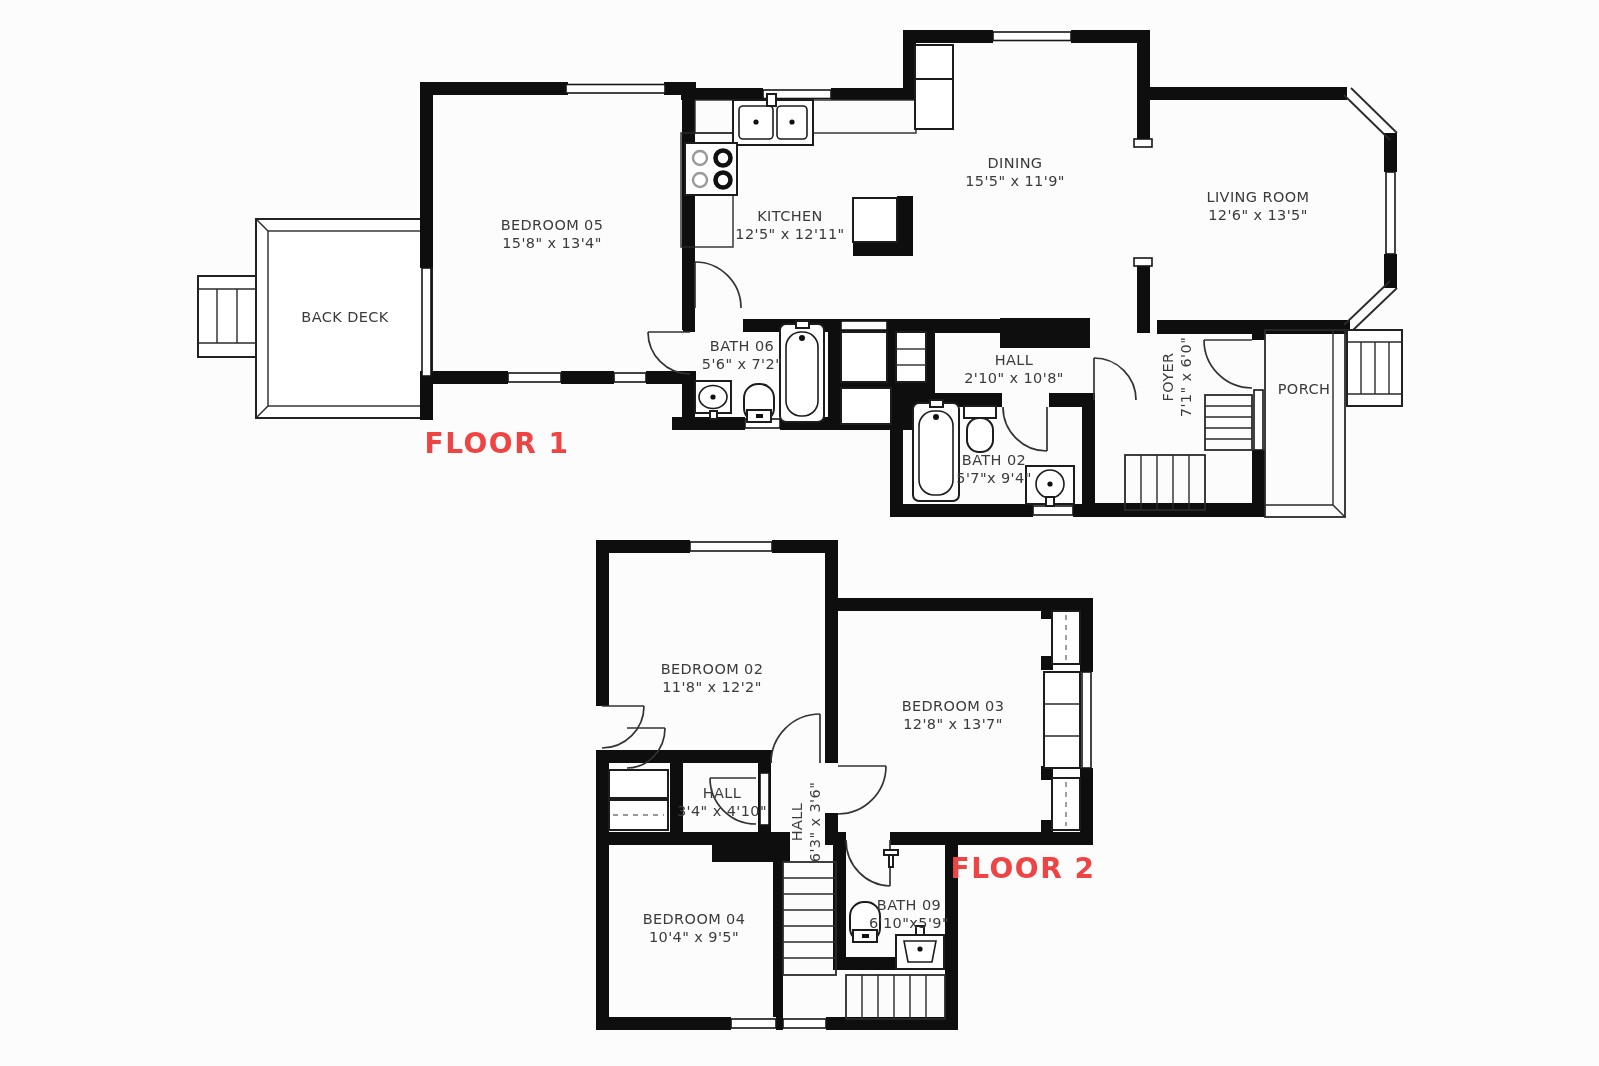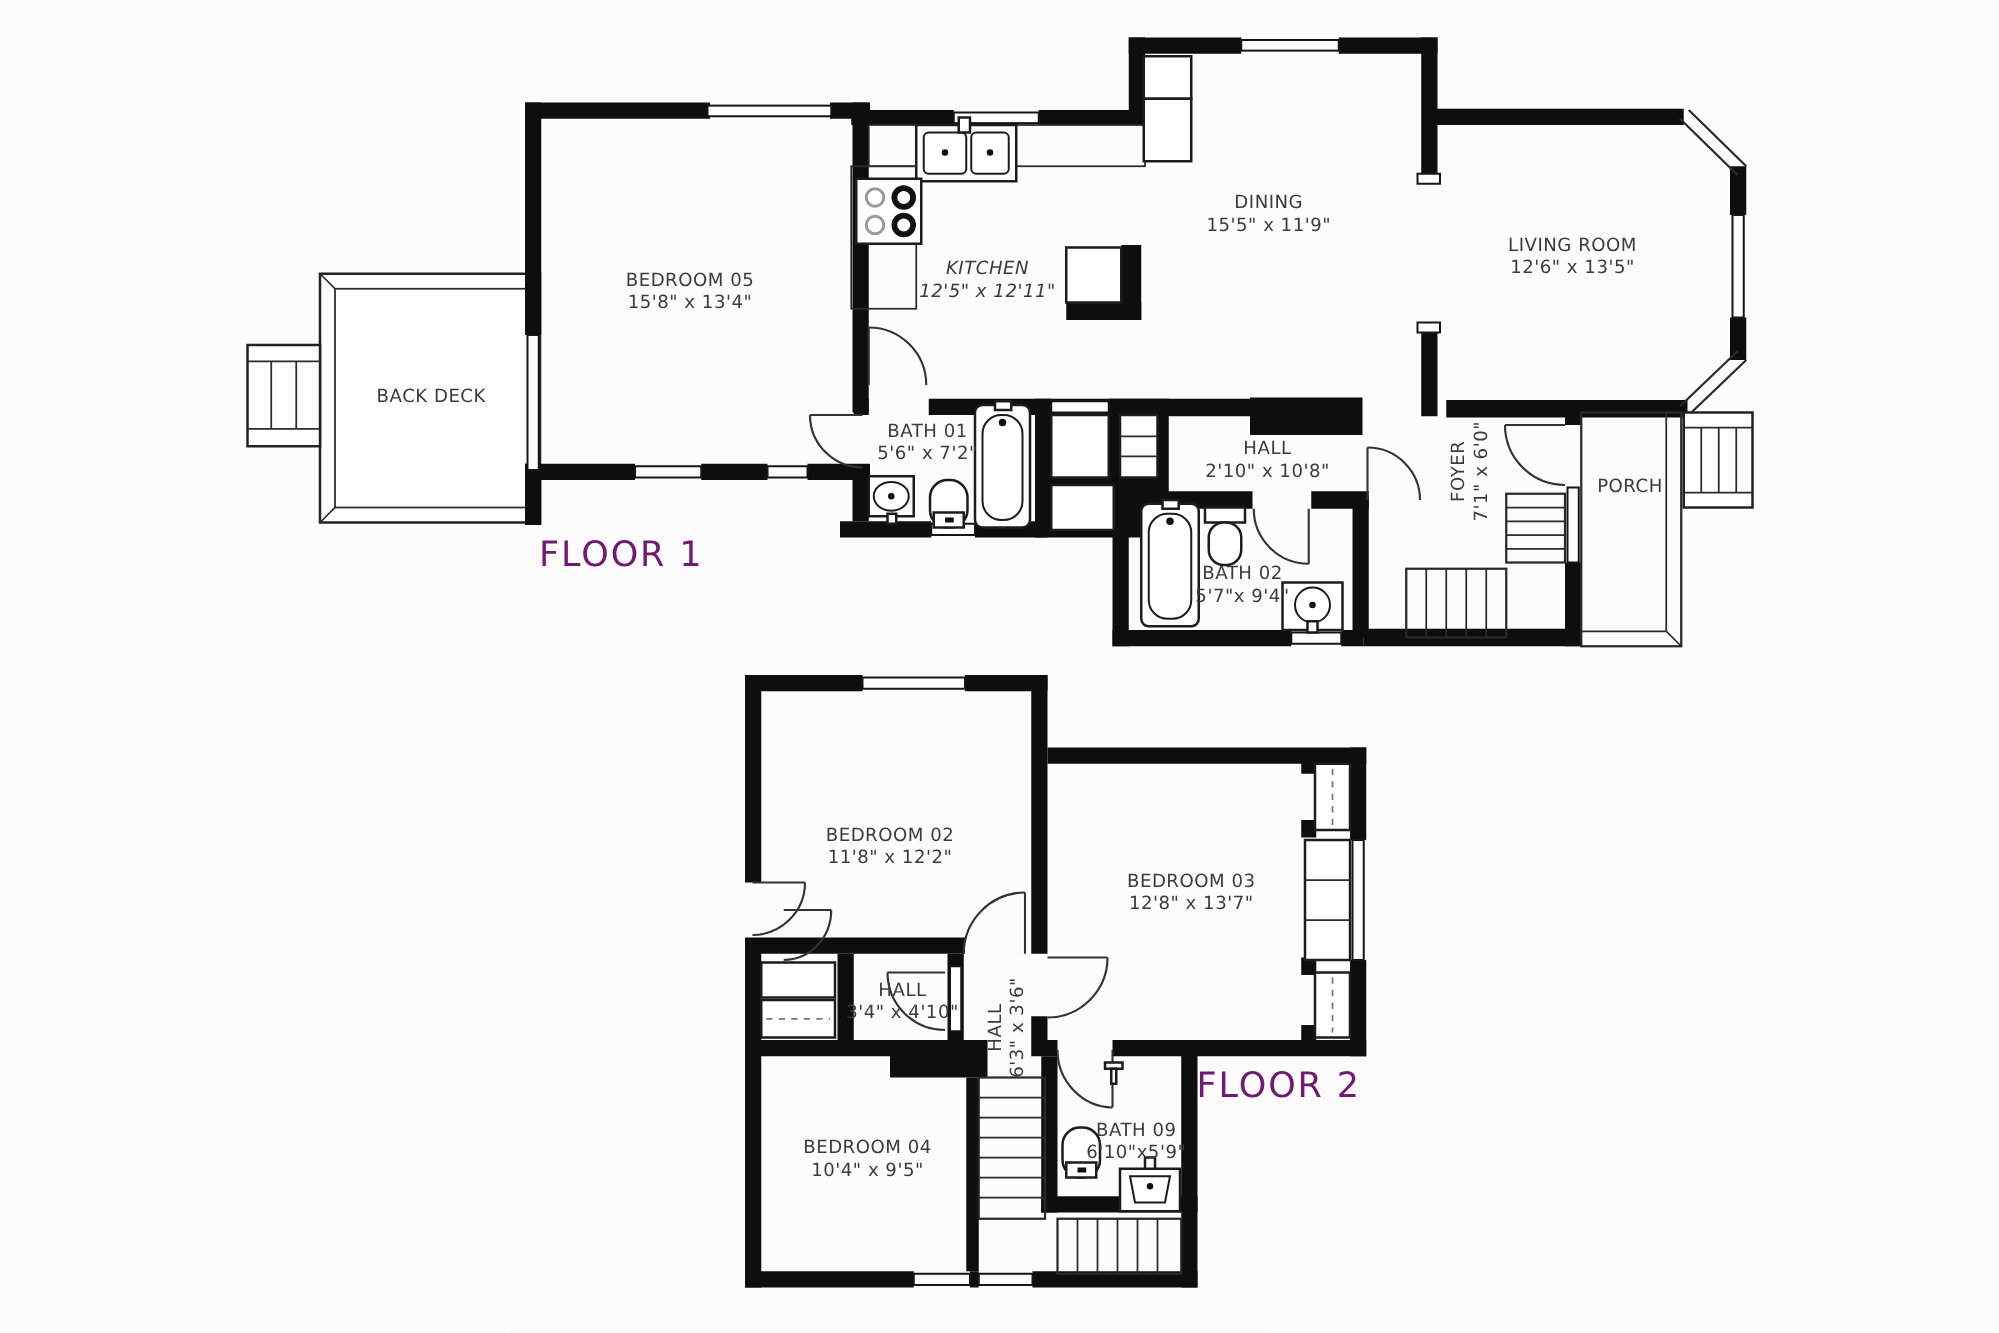--- a/index.html
+++ b/index.html
@@ -21,21 +21,21 @@
   .burner-d{fill:none;stroke:#101010;stroke-width:4.6;}
   .dot{fill:#101010;}
   .room-label{
     position:absolute;transform:translate(-50%,-50%);
     text-align:center;color:#3b3b3b;font-size:14.5px;line-height:17.5px;
     letter-spacing:.4px;white-space:nowrap;
   }
   .room-label.rot{transform:translate(-50%,-50%) rotate(-90deg);}
   .floor-title{
     position:absolute;transform:translate(-50%,-50%);
-    color:#701a75;font-size:28px;font-weight:normal;letter-spacing:1.5px;white-space:nowrap;
+    color:#ef4444;font-size:28px;font-weight:bold;letter-spacing:1.5px;white-space:nowrap;
   }
 </style>
 </head>
 <body>
 
 <div id="canvas">
   <svg id="plan-svg" width="1599" height="1066" viewBox="0 0 1599 1066">
 
     <g>
 
@@ -369,34 +369,34 @@
   </svg>
 
   <div>
     <div class="room-label" style="left:345px;top:318px;">
       <div>BACK DECK</div>
     </div>
     <div class="room-label" style="left:552px;top:234px;">
       <div>BEDROOM 05</div>
       <div>15'8" x 13'4"</div>
     </div>
-    <div class="room-label" style="left:790px;top:225px;font-style:italic;">
+    <div class="room-label" style="left:790px;top:225px;">
       <div>KITCHEN</div>
       <div>12'5" x 12'11"</div>
     </div>
     <div class="room-label" style="left:1015px;top:172px;">
       <div>DINING</div>
       <div>15'5" x 11'9"</div>
     </div>
     <div class="room-label" style="left:1258px;top:206px;">
       <div>LIVING ROOM</div>
       <div>12'6" x 13'5"</div>
     </div>
     <div class="room-label" style="left:742px;top:355px;">
-      <div>BATH 01</div>
+      <div>BATH 06</div>
       <div>5'6" x 7'2"</div>
     </div>
     <div class="room-label" style="left:1014px;top:369px;">
       <div>HALL</div>
       <div>2'10" x 10'8"</div>
     </div>
     <div class="room-label" style="left:994px;top:469px;text-align:center;">
       <div>BATH 02</div>
       <div>5'7"x 9'4"</div>
     </div>

